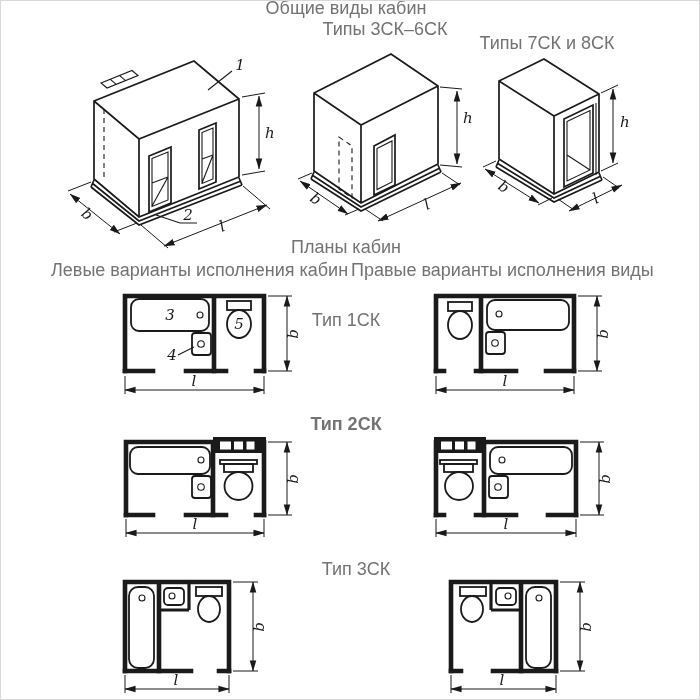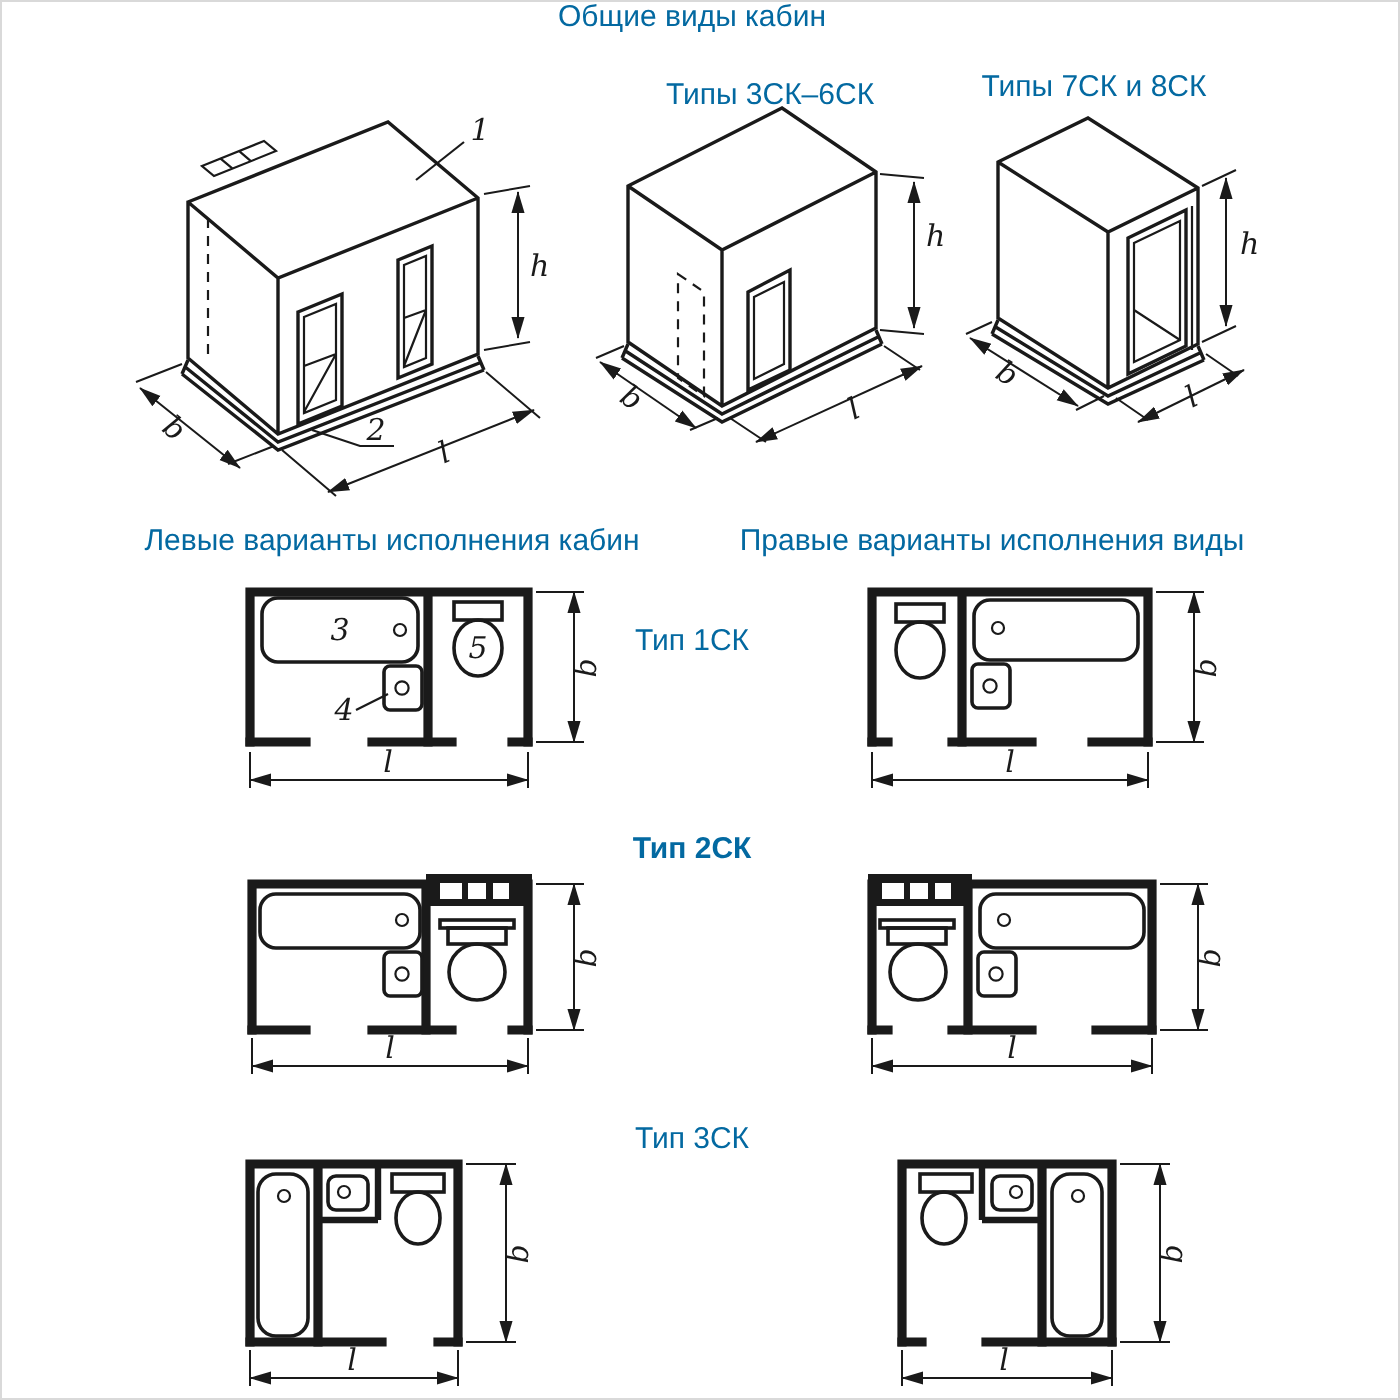--- a/index.html
+++ b/index.html
@@ -1,19 +1,19 @@
 <!DOCTYPE html>
 <html><head>
 <meta charset="utf-8">
 <style>
   html,body{margin:0;padding:0;background:#fff;}
   .canvas{position:relative;width:700px;height:700px;background:#fff;
           border:1px solid #d9d9d9;box-sizing:border-box;overflow:hidden;
           font-family:"Liberation Sans",sans-serif;color:#1a1a1a;}
-  .lbl{position:absolute;font-size:15px;line-height:15px;text-align:center;color:#0369a1;white-space:nowrap;}
+  .lbl{position:absolute;font-size:18px;line-height:15px;text-align:center;color:#737373;white-space:nowrap;}
   .fig{position:absolute;}
   .fig path,.fig line,.fig rect,.fig ellipse,.fig circle,.fig polyline{fill:none;stroke:#1a1a1a;}
   .fig .med{stroke-width:1.7;}
   .fig .thin{stroke-width:1.1;}
   .fig .wall{stroke-width:4.6;stroke-linecap:square;}
   .fig .wall2{stroke-width:3.2;}
   .fig .fix{stroke-width:1.8;}
   .fig .dim{stroke-width:1;}
   .fig .dash{stroke-dasharray:5,4;}
   .fig rect.solid{fill:#1a1a1a;stroke:none;}
@@ -29,21 +29,21 @@
 
   <svg width="0" height="0" style="position:absolute">
     <defs>
       <marker id="arr" viewBox="0 0 10 8" refX="9.6" refY="4" markerWidth="11" markerHeight="9" orient="auto-start-reverse" markerUnits="userSpaceOnUse">
         <path d="M0,1 L10,4 L0,7 Z" fill="#1a1a1a" stroke="none"></path>
       </marker>
     </defs>
   </svg>
 
   <div class="lbl" style="left:0;top:5;width:690px;">Общие виды кабин</div>
-  <div class="lbl" style="left:284px;top:39px;width:200px;text-align:center;">Типы 3СК–6СК</div>
+  <div class="lbl" style="left:284px;top:21px;width:200px;text-align:center;">Типы 3СК–6СК</div>
   <div class="lbl" style="left:446px;top:35px;width:200px;">Типы 7СК и 8СК</div>
 
   <svg class="fig" style="left:55px;top:55px;" width="235" height="205" viewBox="0 0 235 205">
     <path class="med" d="M38,45 L138,5 L183,43 L183,121 L83,161 L38,123 Z M38,45 L83,83 L183,43 M83,83 L83,161"></path>
     <path class="med" d="M38,124 L35,131 M183,122 L186,129 M36,127 L83,165 L185,125 M35,131 L83,169 L186,129"></path>
     <path class="thin" d="M45,27 L76,14.5 L82,19.5 L51,32 Z M54.3,23.3 L60,28.1 M63.6,19.6 L69.3,24.4"></path>
     <line class="thin dash" x1="48" y1="53" x2="48" y2="121"></line>
     <path class="med" d="M93,100 L115,91 L115,147 L93,156 Z"></path>
     <path class="thin" d="M96,102.5 L112,96 L112,144 L96,150.5 Z M96,127 L112,121 M96,150 L112,121"></path>
     <path class="med" d="M143,74 L160,67 L160,126 L143,133 Z"></path>
@@ -89,20 +89,21 @@
     <line class="dim" x1="132" y1="38" x2="132" y2="112" marker-start="url(#arr)" marker-end="url(#arr)"></line>
     <text class="dimtext" x="139" y="76">h</text>
     <path class="dim" d="M15,110 L2,116 M71,147 L57,154"></path>
     <line class="dim" x1="4" y1="118" x2="58" y2="152" marker-start="url(#arr)" marker-end="url(#arr)"></line>
     <text class="dimtext" transform="translate(20,140) rotate(32)" text-anchor="middle">b</text>
     <path class="dim" d="M77,148 L93,159 M122,126 L138,137"></path>
     <line class="dim" x1="88" y1="160" x2="141" y2="134" marker-start="url(#arr)" marker-end="url(#arr)"></line>
     <text class="dimtext" transform="translate(117,152) rotate(-26)" text-anchor="middle">l</text>
   </svg>
 
+  <div class="lbl" style="left:0;top:239px;width:690px;">Планы кабин</div>
   <div class="lbl" style="left:50px;top:262px;width:290px;">Левые варианты исполнения кабин</div>
   <div class="lbl" style="left:350px;top:262px;width:290px;">Правые варианты исполнения виды</div>
   <div class="lbl" style="left:0;top:280px;width:690px;margin-top:32px;">Тип 1СК</div>
 
   <svg class="fig" style="left:115px;top:288px;" width="190" height="112" viewBox="0 0 190 112">
     <path class="wall" d="M9,7 H148 M9,7 V82 M148,7 V82 M98,7 V82"></path>
     <path class="wall" d="M9,82 H37 M70,82 H110 M140,82 H148"></path>
     <rect class="fix" x="15" y="10" width="78" height="32" rx="8"></rect>
     <circle class="thin" cx="84" cy="26" r="3"></circle>
     <text class="callout" x="54" y="31" text-anchor="middle">3</text>
@@ -177,21 +178,21 @@
     <rect class="fix" x="63" y="41" width="19" height="22" rx="3"></rect>
     <circle class="thin" cx="72" cy="52" r="3.3"></circle>
     <path class="dim" d="M10,84 V102 M150,84 V102"></path>
     <line class="dim" x1="10" y1="98" x2="150" y2="98" marker-start="url(#arr)" marker-end="url(#arr)"></line>
     <text class="dimtext" x="80" y="94" text-anchor="middle">l</text>
     <path class="dim" d="M154,7 H178 M154,80 H178"></path>
     <line class="dim" x1="173" y1="7" x2="173" y2="80" marker-start="url(#arr)" marker-end="url(#arr)"></line>
     <text class="dimtext" transform="translate(184,44) rotate(-90)" text-anchor="middle">b</text>
   </svg>
 
-  <div class="lbl" style="left:0;top:561px;width:690px;text-align:center;">Тип 3СК</div>
+  <div class="lbl" style="left:10px;top:561px;width:690px;text-align:center;">Тип 3СК</div>
 
   <svg class="fig" style="left:118px;top:575px;" width="165" height="125" viewBox="0 0 165 125">
     <path class="wall" d="M6,6 H110 M6,6 V95 M110,6 V95 M40,6 V95"></path>
     <path class="wall" d="M6,95 H72 M100,95 H110"></path>
     <path class="wall2" d="M70,6 V34 M40,34 H70"></path>
     <rect class="fix" x="10" y="11" width="25" height="81" rx="9"></rect>
     <circle class="thin" cx="23" cy="22" r="3"></circle>
     <rect class="fix" x="45" y="12" width="20" height="17" rx="4"></rect>
     <circle class="thin" cx="53" cy="20" r="3"></circle>
     <rect class="fix" x="77" y="11" width="26" height="9"></rect>

